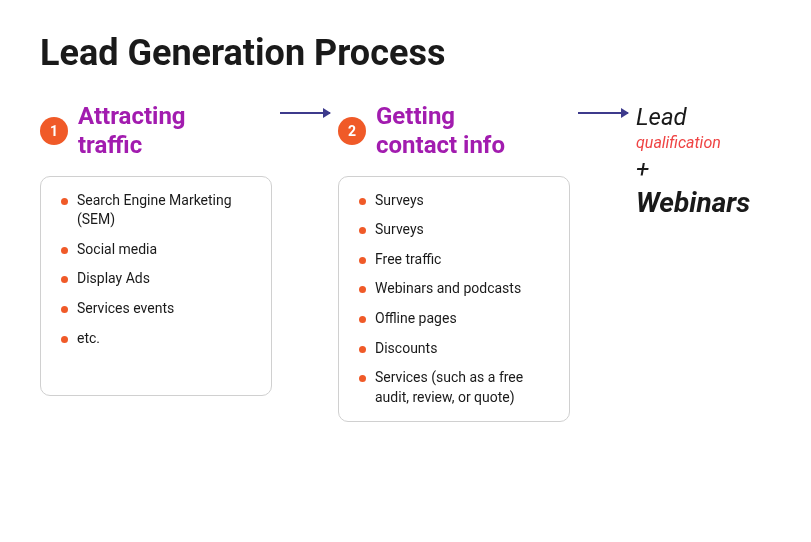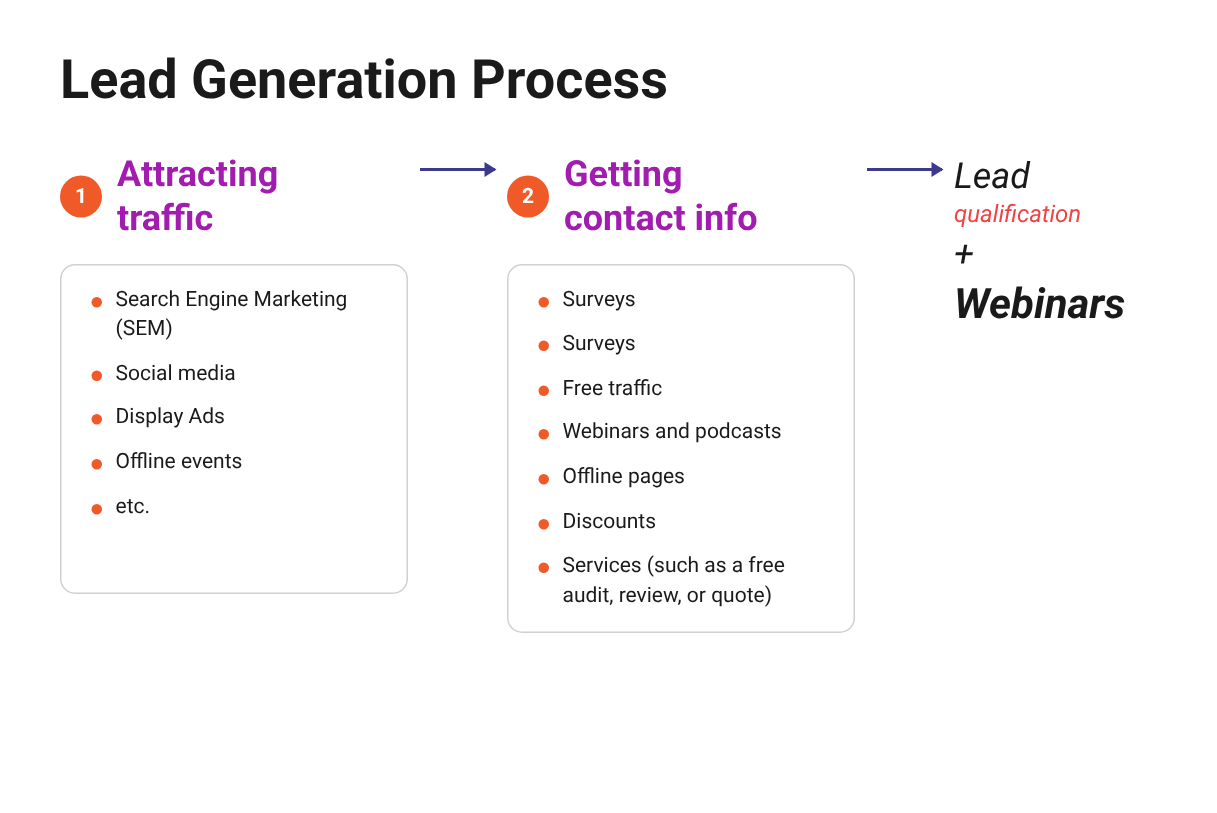--- a/index.html
+++ b/index.html
@@ -164,21 +164,21 @@
       <div class="step-title">
         <span>Attracting</span><br>
         <span>traffic</span>
       </div>
     </div>
     <div class="step-box">
       <ul>
         <li>Search Engine Marketing (SEM)</li>
         <li>Social media</li>
         <li>Display Ads</li>
-        <li>Offline events</li>
+        <li>Services events</li>
         <li>etc.</li>
       </ul>
     </div>
   </div>
 
   <div class="arrow-container">
     <div class="arrow">
       <div class="arrow-line"></div>
     </div>
   </div>

